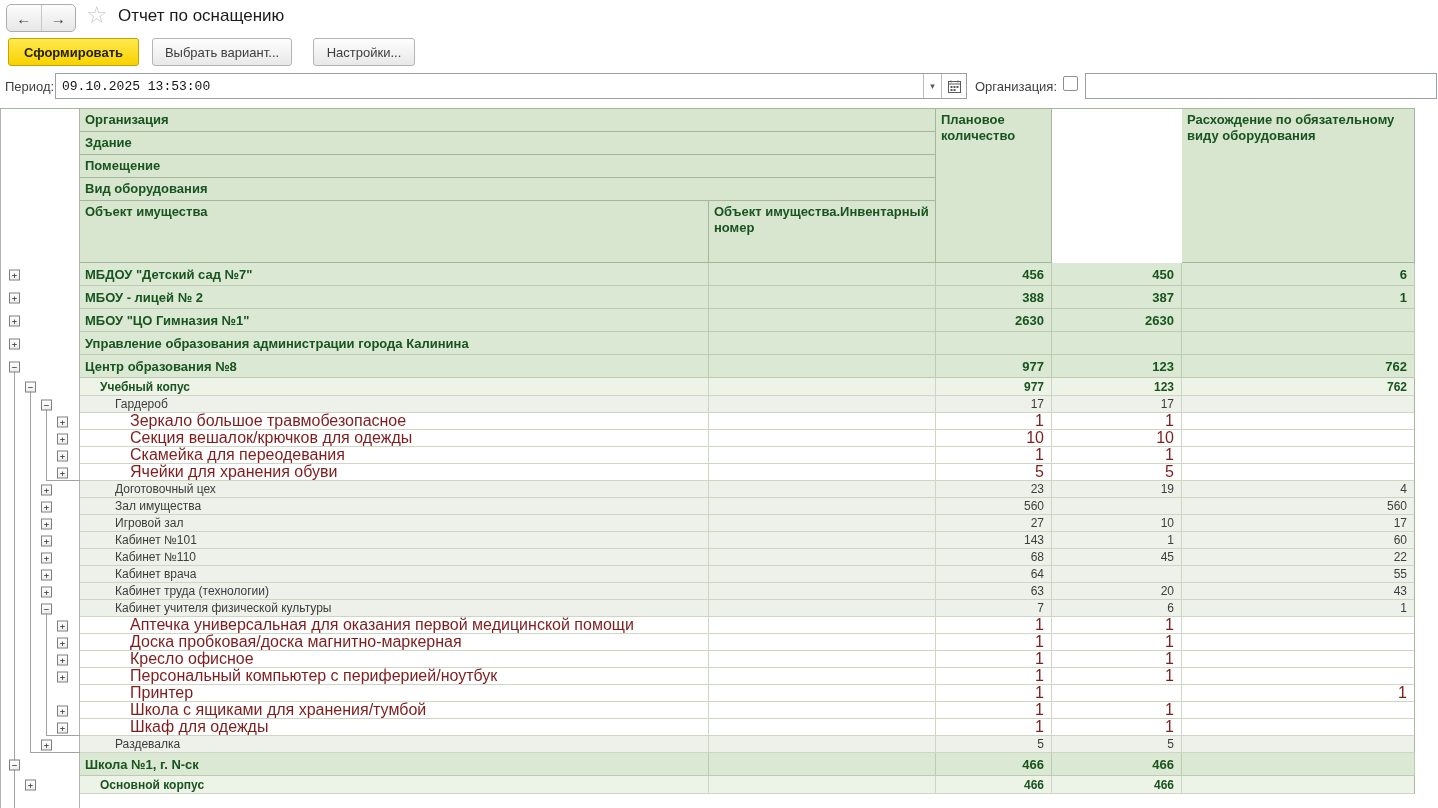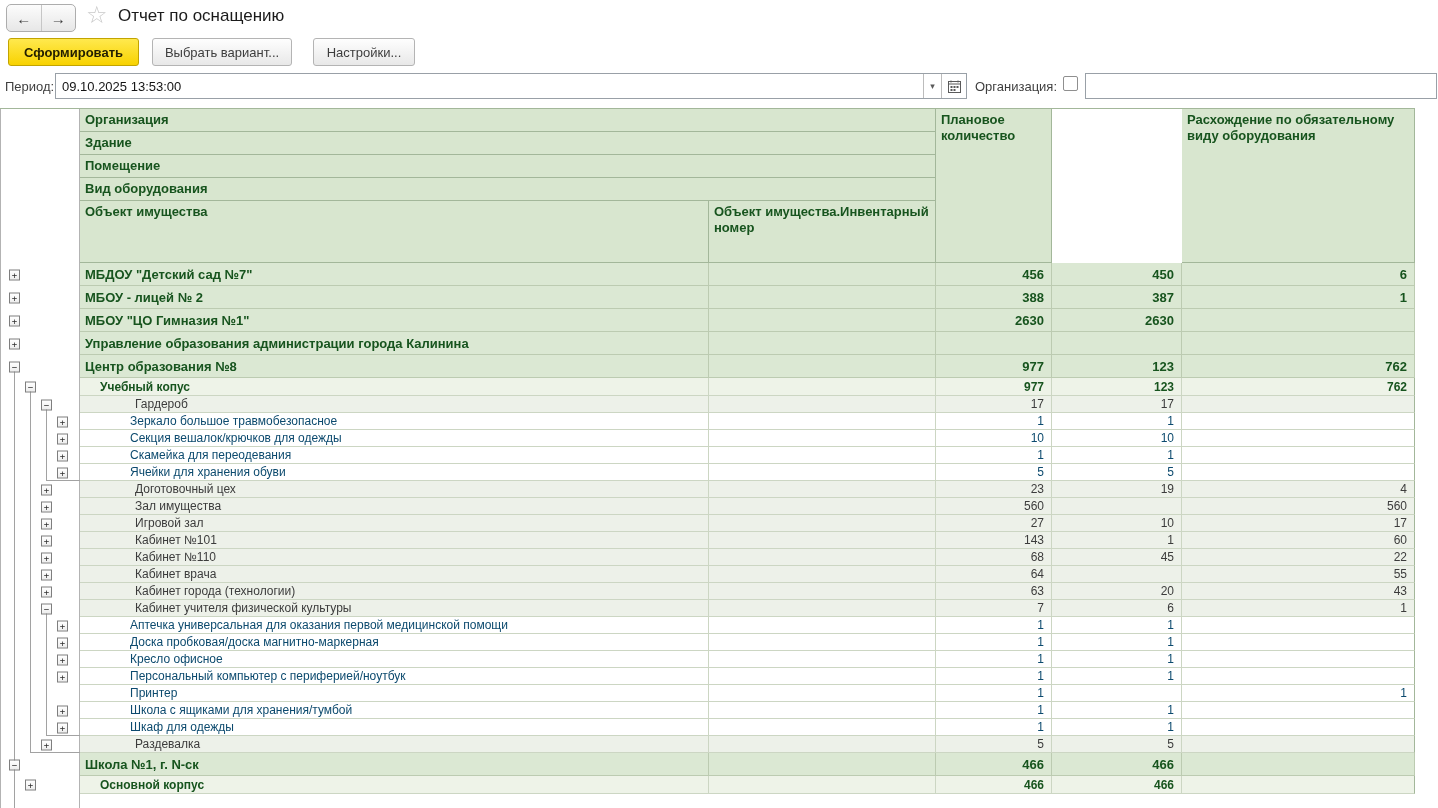--- a/index.html
+++ b/index.html
@@ -23,21 +23,21 @@
   .btn-variant{left:152px;width:140px;}
   .btn-settings{left:313px;width:102px;}
 
   .flabel{position:absolute;top:79px;font-size:13px;color:#3f3f3f;}
   .lbl-period{left:5px;}
   .lbl-org{left:975px;}
   .field{position:absolute;top:73px;height:26px;box-sizing:border-box;border:1px solid #99a0a7;
     background:#fff;display:flex;align-items:stretch;}
   .fld-period{left:55px;width:912px;}
   .fld-org{left:1085px;width:352px;}
-  .field input{border:none;outline:none;flex:1;font-family:Liberation Sans, sans-serif;font-size:13px;color:#141414;
+  .field input{border:none;outline:none;flex:1;font-family:Liberation Mono, monospace;font-size:13px;color:#141414;
     padding:0 0 0 6px;background:transparent;min-width:0;}
   .fseg{width:17px;border-left:1px solid #bcbcbc;display:flex;align-items:center;justify-content:center;
     color:#5a5a5a;font-size:9px;}
   .fseg.cal{width:24px;}
   .checkbox{position:absolute;left:1063px;top:76px;width:15px;height:15px;box-sizing:border-box;
     border:1px solid #8f8f8f;border-radius:2px;background:#fff;}
 
   
   :root{
     --bh:#a3b79a;       
@@ -75,23 +75,23 @@
   .lvl1{height:23px;}
   .lvl1 .cell{background:var(--lvl1_bg,#dbe8d3);color:var(--group_text,#17541e);
     font-weight:bold;font-size:13px;border-bottom-color:#bccbb1;border-right-color:#bccbb1;}
   .lvl1 .c-name{padding-left:5px;}
   .lvl2{height:18px;}
   .lvl2 .cell{background:var(--lvl2_bg,#eef3e8);color:var(--group_text,#17541e);
     font-weight:bold;font-size:12px;}
   .lvl2 .c-name{padding-left:20px;}
   .lvl3{height:17px;}
   .lvl3 .cell{background:var(--lvl3_bg,#edf1e9);color:#3c3c3c;font-size:12px;}
-  .lvl3 .c-name{padding-left:55px;}
+  .lvl3 .c-name{padding-left:35px;}
   .lvl4{height:17px;}
-  .lvl4 .cell{background:#ffffff;color:#0c4a6e;font-size:12px;}
+  .lvl4 .cell{background:#ffffff;color:#7f1d1d;font-size:16px;}
   .lvl4 .c-name{padding-left:50px;}
   .filler{height:15px;}
 
   .tl{position:absolute;top:0;bottom:0;width:1px;background:var(--tree-line);}
   .tl.half-top{bottom:50%;}
   .tl.half-bottom{top:50%;}
   .corner{position:absolute;bottom:0;height:1px;background:var(--tree-line);}
   .tbox{position:absolute;top:50%;transform:translateY(-50%);width:11px;height:11px;
     box-sizing:border-box;border:1px solid #7e7e7e;background:linear-gradient(#ffffff,#ededed);
     font-size:9px;line-height:8px;text-align:center;color:#2e2e2e;
@@ -356,21 +356,21 @@
           <div class="cell c-num c-plan">64</div>
           <div class="cell c-num c-fact"></div>
           <div class="cell c-num c-diff">55</div>
         </div>
         <div class="row lvl3">
           <div class="tree">
             <div class="tl" style="left: 13px;"></div>
             <div class="tl" style="left: 29px;"></div>
             <div class="tbox" style="left: 40px;">+</div>
           </div>
-          <div class="cell c-name">Кабинет города (технологии)</div>
+          <div class="cell c-name">Кабинет труда (технологии)</div>
           <div class="cell c-inv"></div>
           <div class="cell c-num c-plan">63</div>
           <div class="cell c-num c-fact">20</div>
           <div class="cell c-num c-diff">43</div>
         </div>
         <div class="row lvl3">
           <div class="tree">
             <div class="tl" style="left: 13px;"></div>
             <div class="tl" style="left: 29px;"></div>
             <div class="tl half-bottom" style="left: 45px;"></div>

